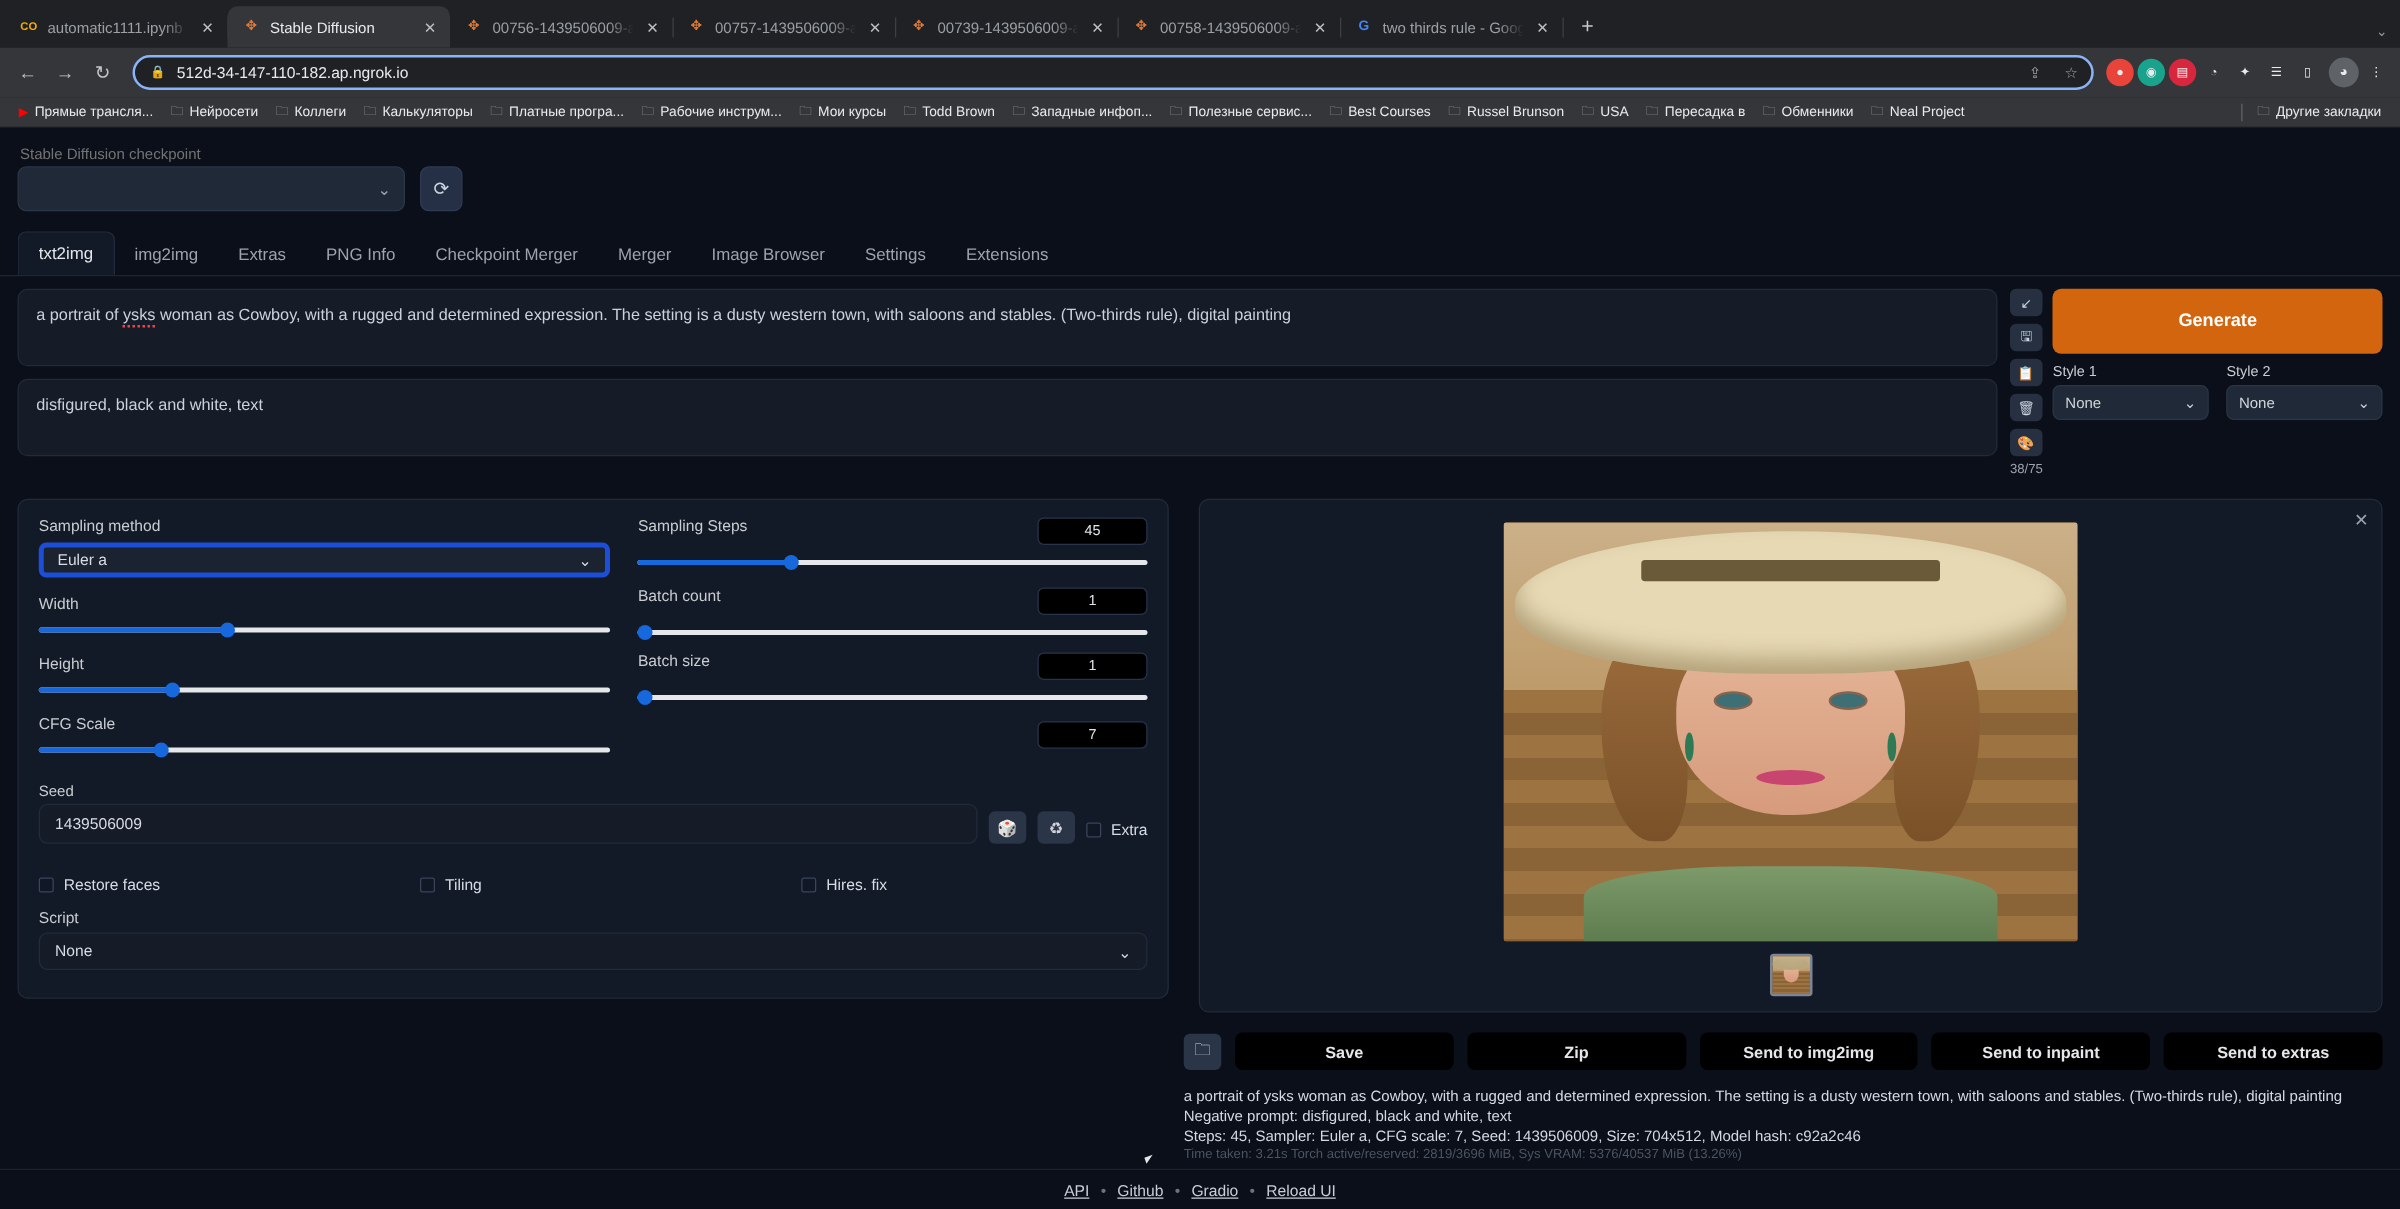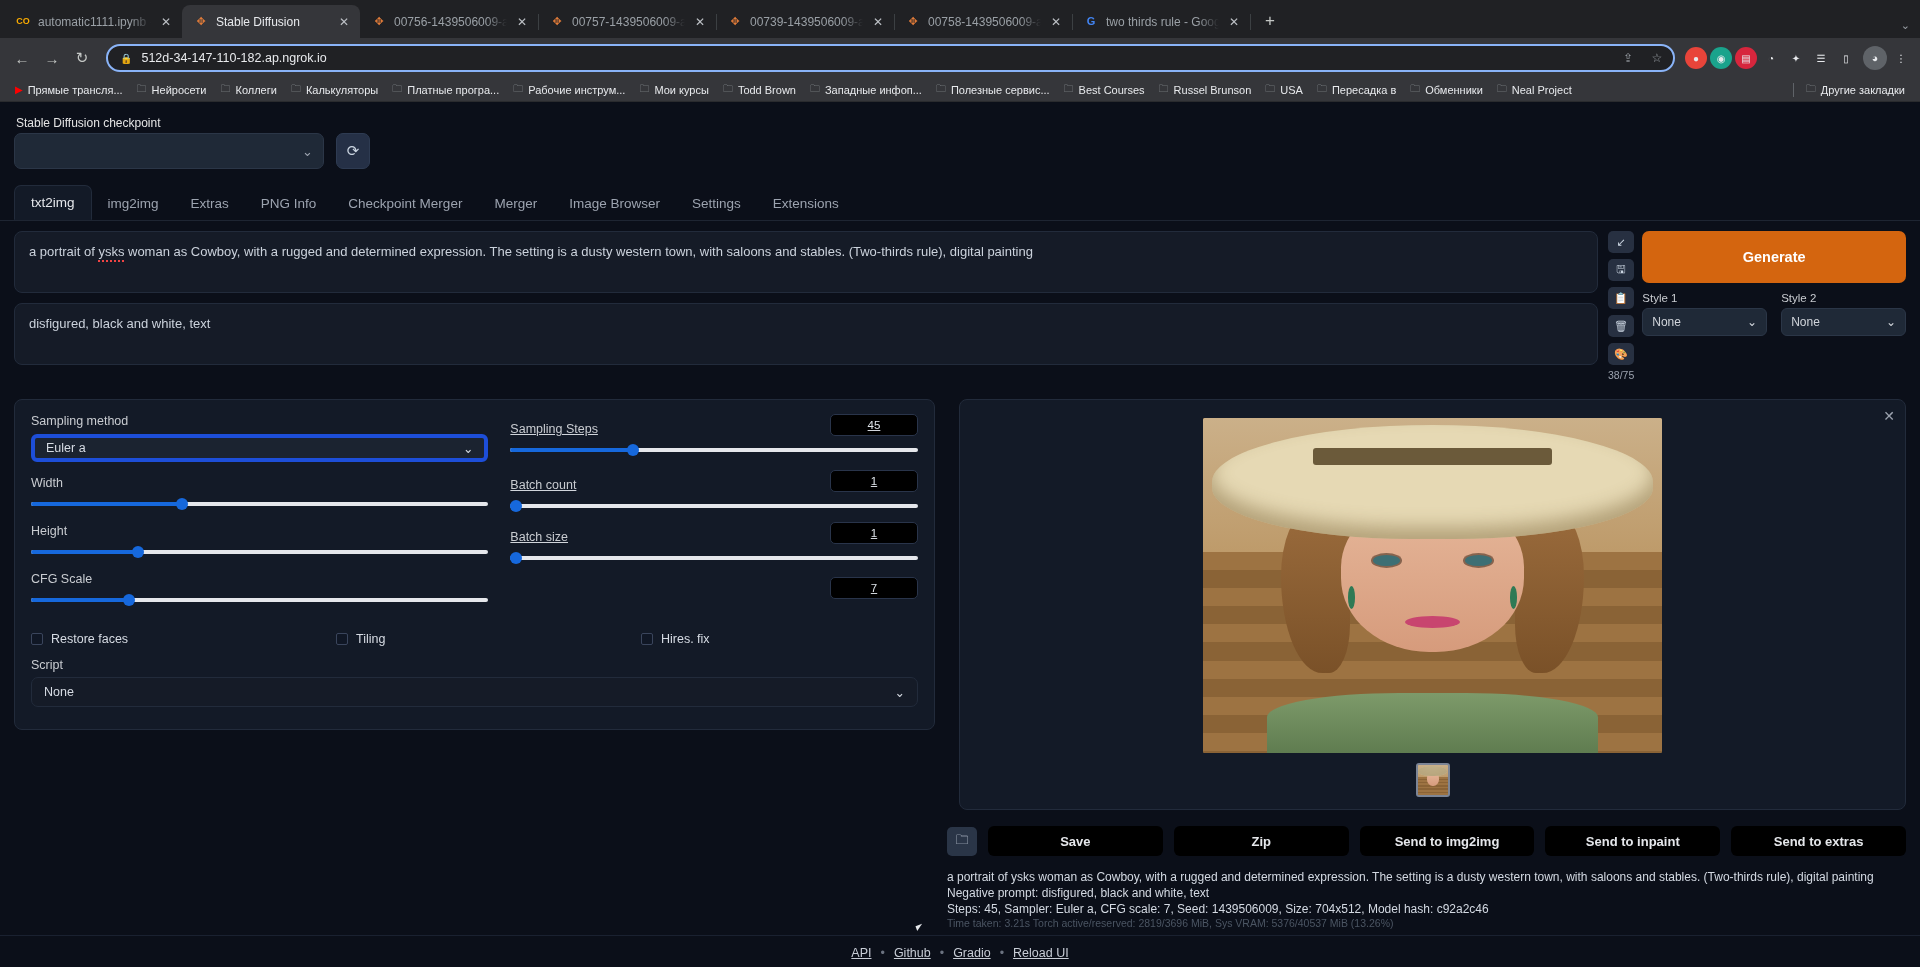--- a/index.html
+++ b/index.html
@@ -109,21 +109,21 @@
   
   .app {
     width: 1920px; height: 867px;
     background: #0b0f19; color: #d1d5db;
     font-size: 13px; position: relative;
   }
 
   .ckpt-row { display: flex; align-items: flex-start; gap: 12px; padding: 14px 14px 0 14px; }
   .ckpt-field { width: 310px; position: relative; }
   .ckpt-label {
-    font-size: 12px; color: #e5e5e5; position: absolute;
+    font-size: 12px; color: #737373; position: absolute;
     top: 0; left: 2px;
   }
   .ckpt-select {
     margin-top: 17px; height: 36px; width: 310px;
     background: #1f2937; border: 1px solid #2b3647; border-radius: 7px;
     display: flex; align-items: center; justify-content: flex-end;
     padding-right: 10px; color: #9ca3af;
   }
   .ckpt-refresh {
     margin-top: 17px; width: 34px; height: 36px;
@@ -214,21 +214,21 @@
   }
   .slider .fill {
     position: absolute; top: 4px; left: 0; height: 4px;
     background: #1668dc; border-radius: 3px;
   }
   .slider .knob {
     position: absolute; top: 0px; width: 12px; height: 12px;
     border-radius: 50%; background: #1668dc;
     transform: translateX(-6px);
   }
-  .labelrow { display: flex; align-items: flex-end; justify-content: space-between; text-decoration: underline; }
+  .labelrow { display: flex; align-items: flex-start; justify-content: space-between; }
 
   .seedblock { margin-top: 20px; display: flex; align-items: flex-end; gap: 9px; }
   .seed-field { flex: 1 1 auto; position: relative; }
   .seed-label { font-size: 12px; color: #c9ccd1; margin-bottom: 3px; }
   .seed-input {
     height: 32px; background: #151b27; border: 1px solid #222b3b;
     border-radius: 7px; display: flex; align-items: center;
     padding: 0 12px; font-size: 12.5px; color: #d7dce4;
   }
   .sq-btn {
@@ -613,20 +613,36 @@
             <div class="fill" style="width:1%;"></div>
             <div class="knob" style="left:1.5%;"></div>
           </div>
 
           <div class="labelrow" style="margin-top:13px;justify-content:flex-end;">
             <span class="num-box">7</span>
           </div>
         </div>
       </div>
 
+      <div class="seedblock">
+        <div class="seed-field">
+          <div class="seed-label">Seed</div>
+          <div class="seed-input">1439506009</div>
+        </div>
+        <div class="sq-btn">
+            <span>🎲</span>
+          </div>
+        <div class="sq-btn">
+            <span>♻</span>
+          </div>
+        <div class="chk-wrap" style="padding-bottom:4px;">
+          <span class="chk"></span>
+          <span>Extra</span>
+        </div>
+      </div>
 
       <div class="chk-row">
         <div style="width:305px;">
           <span class="chk"></span>
           <span>Restore faces</span>
         </div>
         <div style="width:305px;">
           <span class="chk"></span>
           <span>Tiling</span>
         </div>

